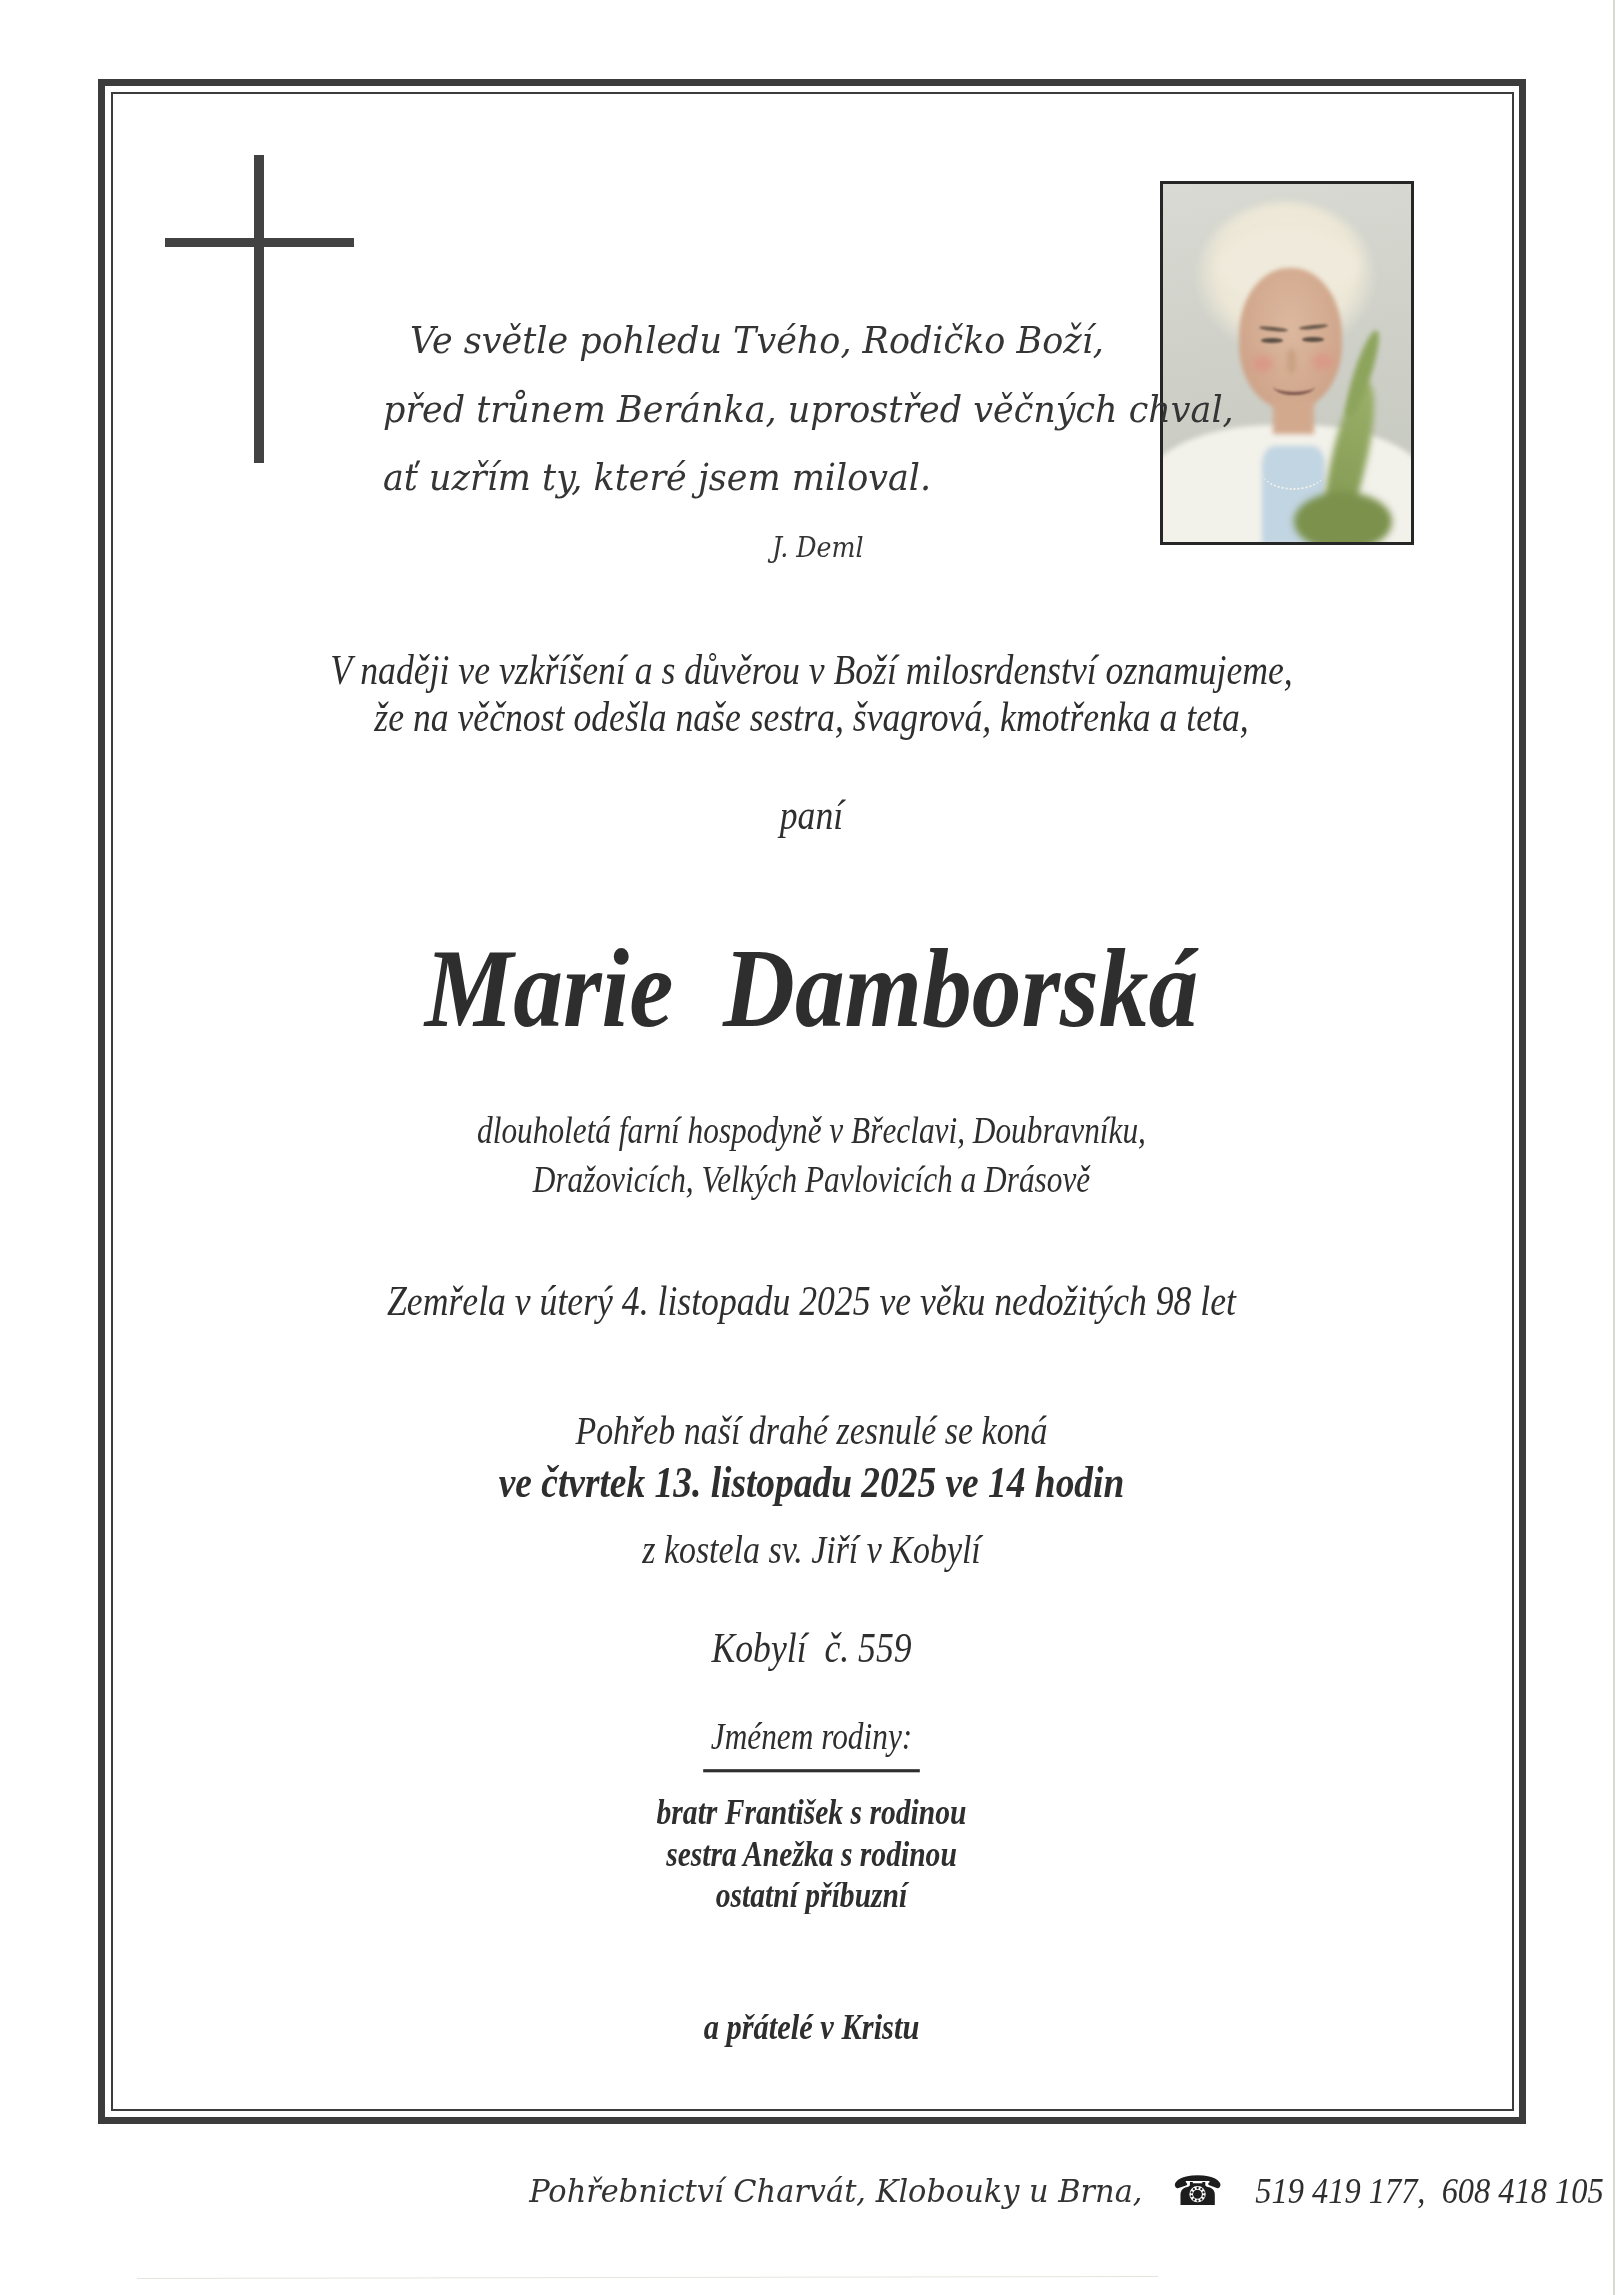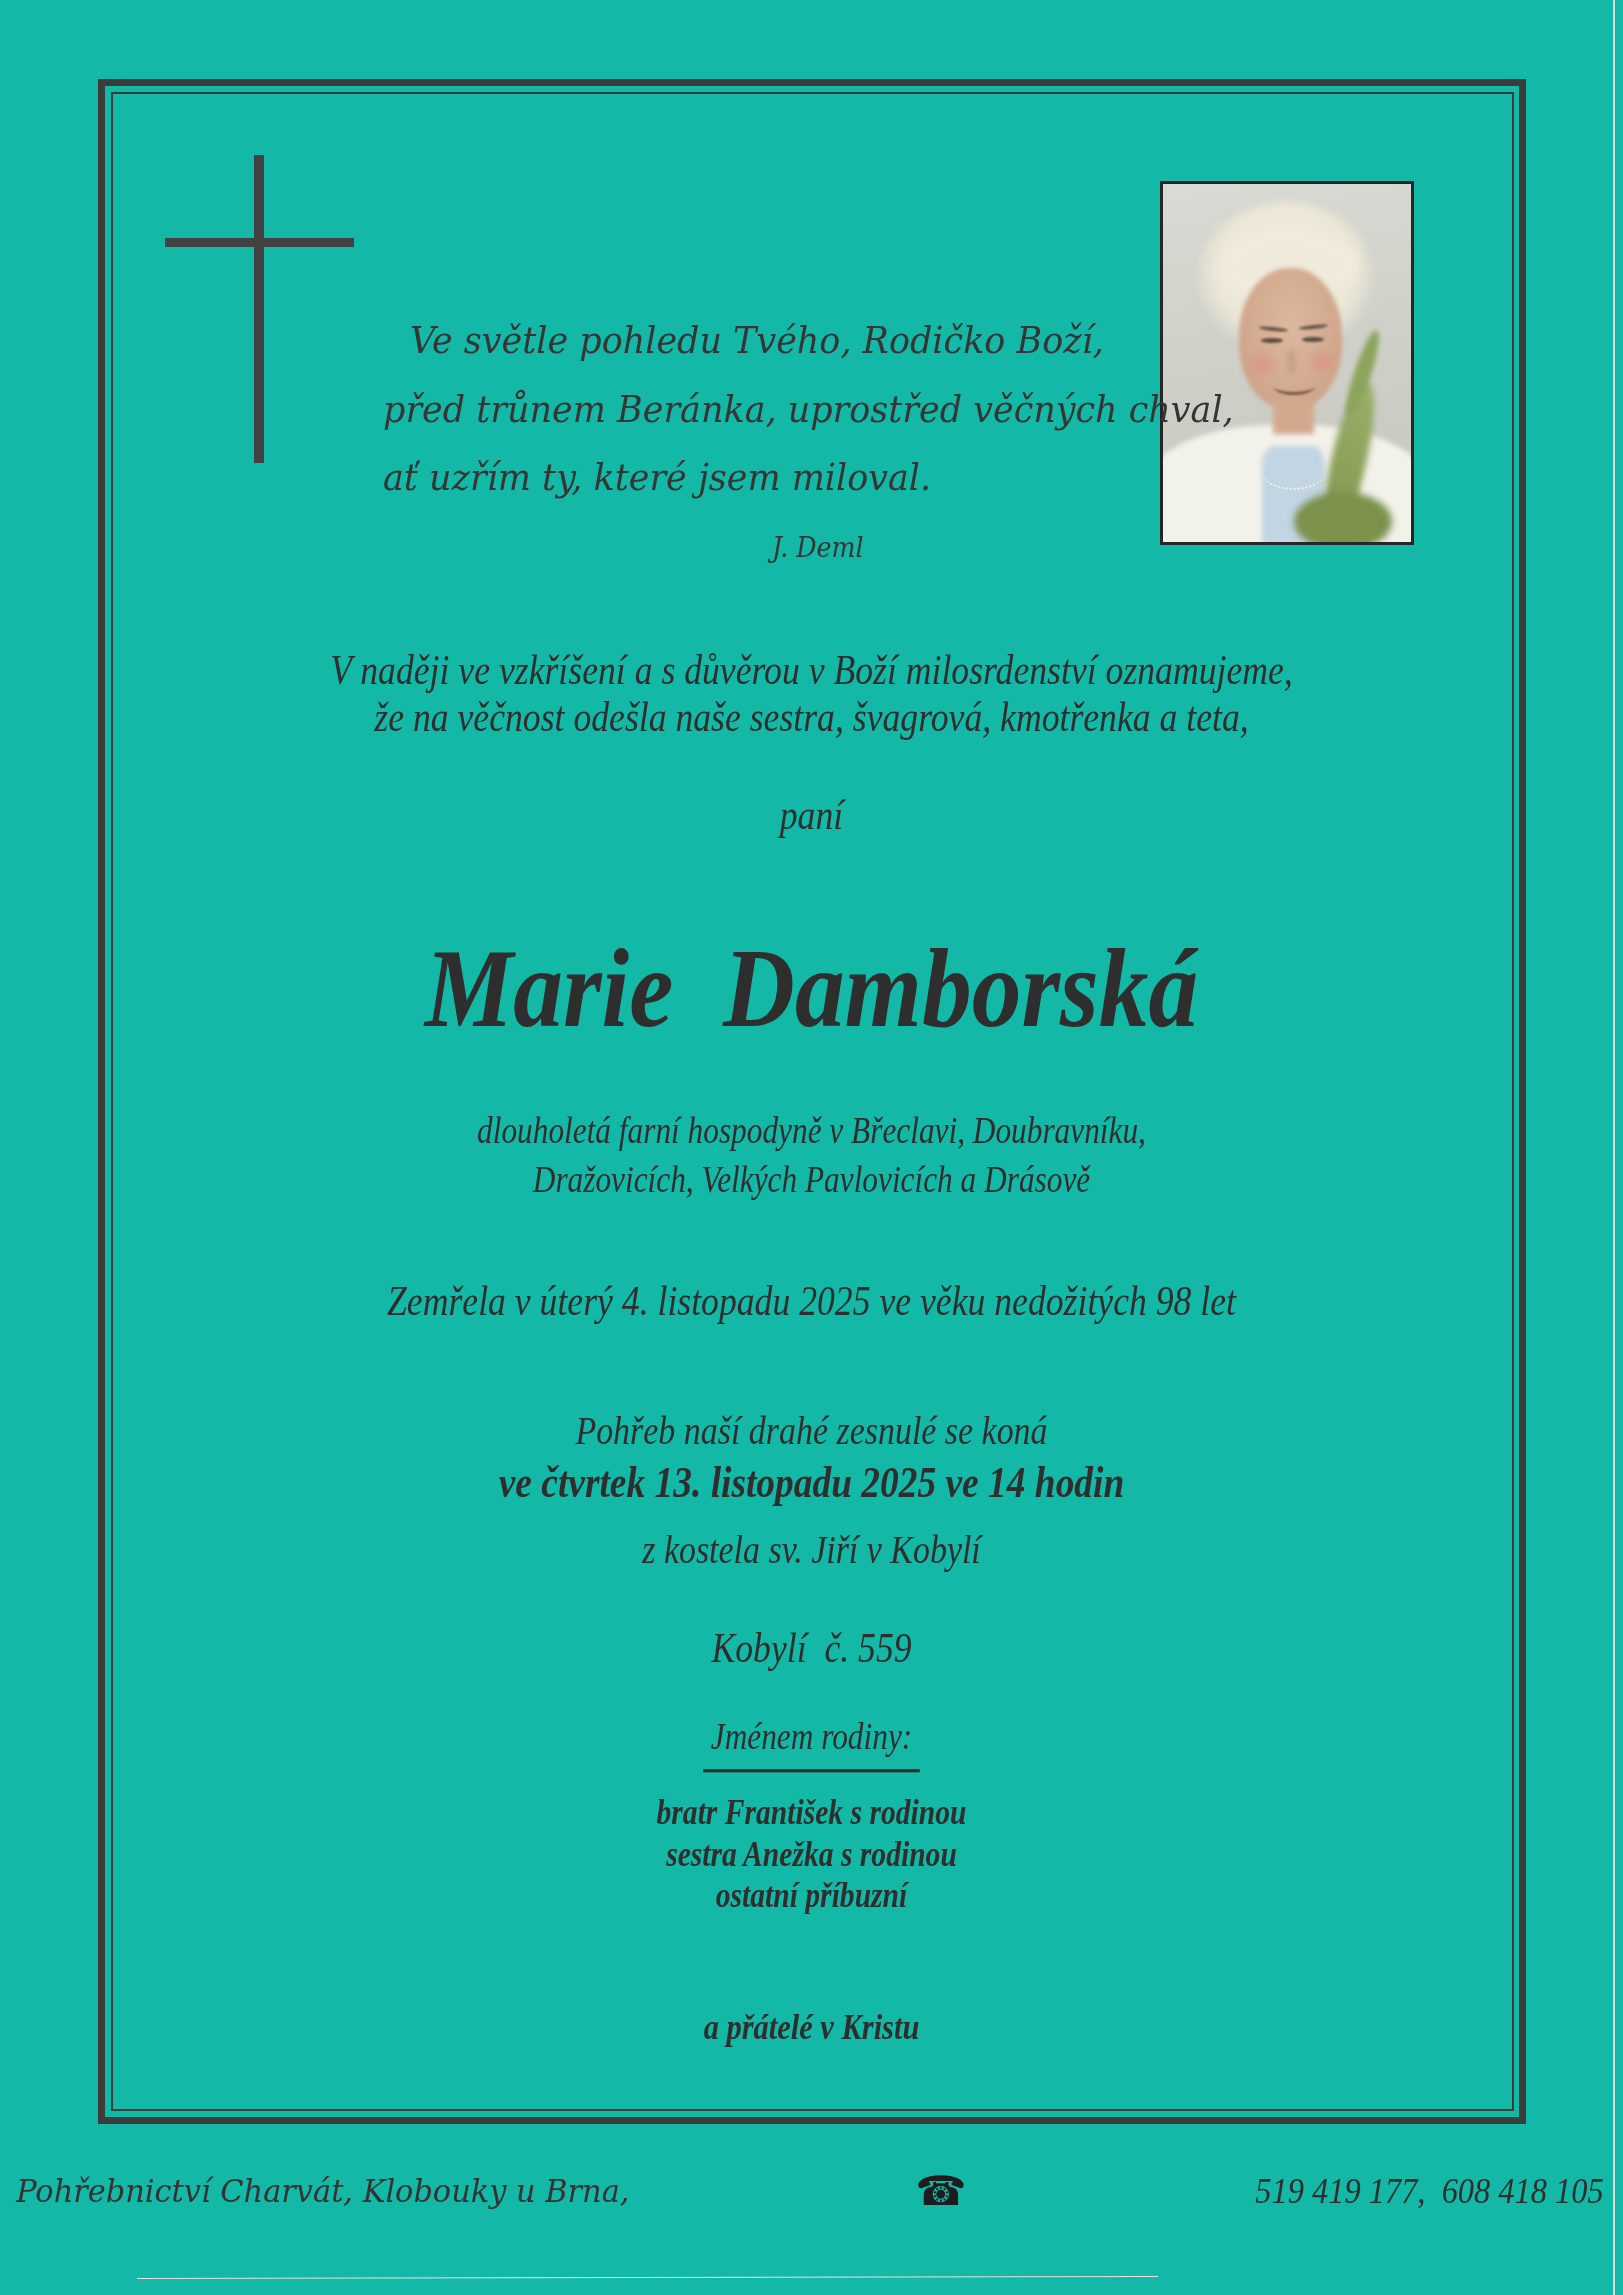--- a/index.html
+++ b/index.html
@@ -1,20 +1,20 @@
 <!DOCTYPE html>
 <html style="font-size:10.5px"><head>
 <meta charset="utf-8">
 <style>
   html,body { margin:0; padding:0; }
   body { background:#e8e6e0; }
   .page {
     position:relative;
     width:1623px; height:2295px;
-    background:#14b8a6;
+    background:#ffffff;
     overflow:hidden;
     font-family:"Liberation Serif", serif;
     color:#2e2e2e;
   }
   
   .frame-outer {
     position:absolute; left:98px; top:79px;
     width:1428px; height:2045px;
     border:7.9px solid #3c3c3c;
     box-sizing:border-box;
@@ -75,21 +75,21 @@
     white-space:pre;
     transform:scale(0.87,1.05);
     transform-origin:center;
     line-height:1.1;
   }
   .bold { font-weight:bold; }
   .underlined-head { display:inline-block; border-bottom:3.3px solid #2e2e2e; padding:0 9.2px 10.5px 9.2px; }
 
   .footer-row {
     position:absolute; left:0; top:2170px; width:100%;
-    display:flex; align-items:center; justify-content:space-between;
+    display:flex; align-items:center; justify-content:flex-end;
     gap:13px;
   }
   .footer-script { font-family:"DejaVu Serif", serif; font-style:italic; font-size:32px; color:#333; transform:scaleX(0.95); white-space:pre; }
   .footer-phone-icon { font-family:"DejaVu Sans", sans-serif; font-size:41px; color:#1d1d1d; line-height:1; }
   .footer-numbers { font-family:"Liberation Serif", serif; font-style:italic; font-size:36px; color:#2e2e2e; transform:scaleX(0.9); white-space:pre; }
 
   
   .scan-edge { position:absolute; left:1613px; top:0; width:2px; height:2295px; background:#dbd9d3; }
   .scan-bottom { position:absolute; left:137px; top:2277px; width:1021px; height:1.3px; background:#e6e4dd; transform:rotate(-0.12deg); }
 </style>

